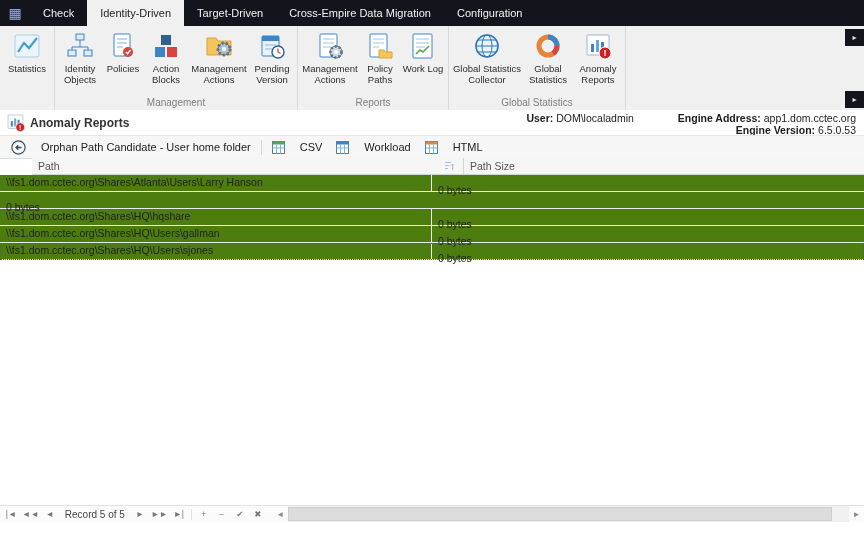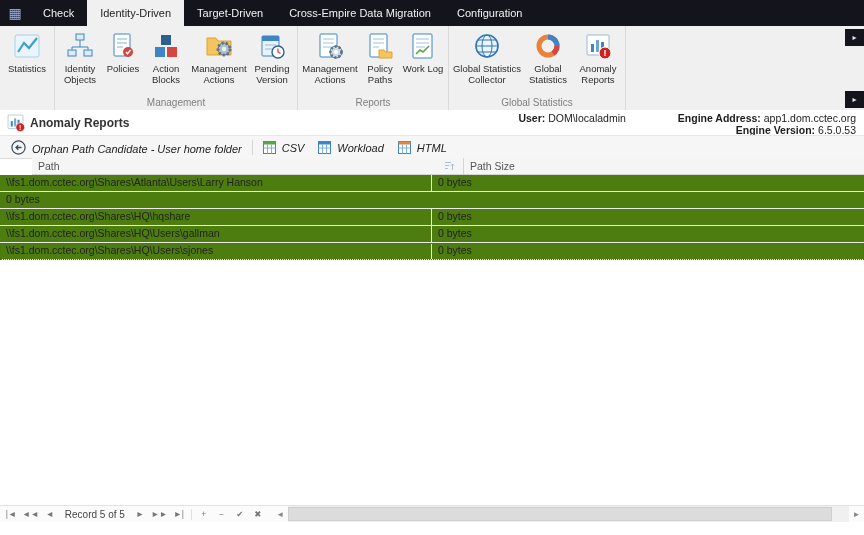--- a/index.html
+++ b/index.html
@@ -22,35 +22,35 @@
   .rgroup-caption{height:15px;line-height:15px;text-align:center;font-size:10px;color:#7f7f7f;}
   .w38{width:38px}.w44{width:44px}.w48{width:48px}.w54{width:54px}.w58{width:58px}.w70{width:70px}
   .ribbon-scroll{position:absolute;right:0;width:19px;height:17px;background:#14141d;color:#dfe3ff;display:flex;align-items:center;justify-content:center;font-size:8px;cursor:default;}
   .rs-top{top:29px;} .rs-bottom{top:91px;}
   
   .page-header{position:absolute;top:110px;left:0;right:0;height:25px;background:#fff;}
   .title-wrap{position:absolute;left:6px;top:3px;display:flex;align-items:center;gap:5px;}
   .page-title{font-size:12px;font-weight:bold;color:#333;}
   .engine-info{position:absolute;right:8px;top:2px;font-size:10.5px;color:#1c1c1c;text-align:right;line-height:12px;}
   .engine-info .row1{display:flex;justify-content:flex-end;gap:44px;}
-  .b{font-weight:bold;margin-left:8px;}
+  .b{font-weight:bold;}
   
   .toolbar{position:absolute;top:135px;left:0;right:0;height:22px;background:#f6f6f6;border-top:1px solid #e6e6e6;border-bottom:1px solid #dcdcdc;display:flex;align-items:center;padding-left:4px;font-size:11px;color:#222;}
-  .tbtn{display:flex;align-items:flex-end;gap:6px;padding:2px 7px;cursor:default;font-style:italic;}
+  .tbtn{display:flex;align-items:center;gap:15px;padding:2px 7px;cursor:default;}
   .tsep{width:1px;height:15px;background:#d6d6d6;margin:0 3px;}
   
   .grid-header{position:absolute;top:158px;left:0;right:0;height:16px;background:#f5f5f5;border-bottom:1px solid #d4d4d4;display:flex;font-size:10.5px;color:#555;margin-left:32px;}
   .col-path{width:432px;border-right:1px solid #d4d4d4;line-height:16px;padding-left:6px;position:relative;box-sizing:border-box;}
   .col-size{flex:1;line-height:16px;padding-left:6px;}
   .sort-icon{position:absolute;right:8px;top:3px;}
   .grid-rows{position:absolute;top:175px;left:0;right:0;}
   .grow{display:flex;height:16px;border-bottom:1px solid #ececec;font-size:10.5px;color:#222;background:#4d7c0f;}
   .grow.selected{outline:1px dotted #5a5a5a;outline-offset:-1px;}
   .cell-path{width:432px;border-right:1px solid #ececec;line-height:15px;padding-left:6px;white-space:nowrap;overflow:hidden;box-sizing:border-box;}
-  .cell-size{flex:1;line-height:15px;padding-left:6px;}
+  .cell-size{flex:1;line-height:15px;padding-left:6px;margin-top:8px;}
   
   .navbar{position:absolute;top:505px;left:0;right:0;height:16px;background:#fbfbfb;border-top:1px solid #e2e2e2;display:flex;align-items:center;padding-left:2px;font-size:8.5px;color:#777;}
   .nbtn{min-width:14px;text-align:center;padding:0 2px;cursor:default;}
   .nav-text{font-size:10px;color:#444;padding:0 6px;}
   .nsep{width:1px;height:11px;background:#e0e0e0;margin:0 3px;}
   .hscroll{flex:1;display:flex;align-items:center;height:100%;margin-left:6px;}
   .hs-arrow{width:15px;text-align:center;font-size:8px;color:#888;cursor:default;}
   .hs-track{flex:1;height:100%;background:#f0f0f0;position:relative;}
   .hs-thumb{position:absolute;left:0;top:1px;bottom:1px;width:97%;background:#dcdcdc;border:1px solid #cfcfcf;box-sizing:border-box;}
   

